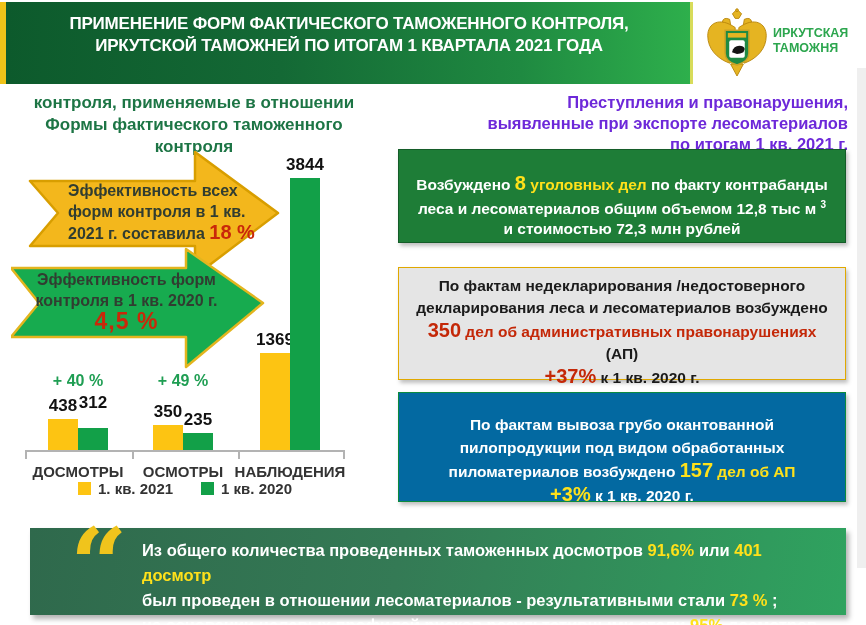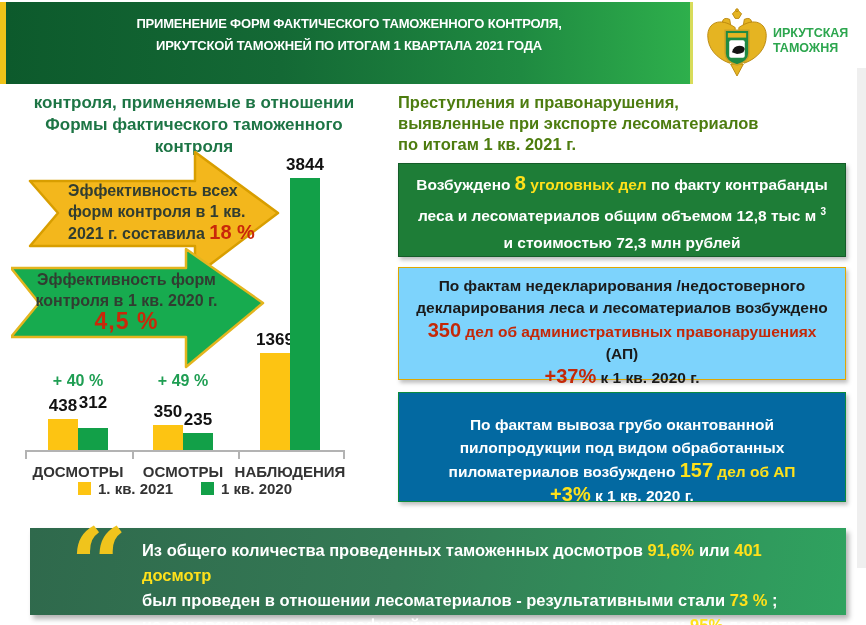--- a/index.html
+++ b/index.html
@@ -4,21 +4,21 @@
 <style>
   html,body{margin:0;padding:0;background:#fff;}
   #page{position:relative;width:866px;height:625px;background:#ffffff;overflow:hidden;
         font-family:"Liberation Sans","DejaVu Sans",sans-serif;}
   
   .hdr-stripe{position:absolute;left:0;top:2px;width:6px;height:82px;background:#EFC319;}
   .hdr-band{position:absolute;left:6px;top:2px;width:687px;height:82px;
             background:linear-gradient(90deg,#0D5A2C 0%,#146935 40%,#1F8A41 75%,#2EB04C 100%);}
   .hdr-band:after{content:"";position:absolute;right:0;top:0;width:3px;height:100%;background:#D8DC5A;}
   .hdr-title{position:absolute;left:18px;top:11px;width:650px;text-align:center;color:#ffffff;
-             font-weight:bold;font-size:13px;line-height:22px;letter-spacing:-0.2px;}
+             font-weight:bold;font-size:17px;line-height:22px;letter-spacing:-0.2px;}
   .logo-panel{position:absolute;left:693px;top:0;width:173px;height:86px;background:#ffffff;}
   .logo-emblem{position:absolute;left:12px;top:7px;}
   .logo-text{position:absolute;left:80px;top:26px;color:#2CA64E;font-weight:bold;font-size:12.5px;line-height:15px;}
   
   .chart-title{position:absolute;left:14px;top:92px;width:360px;text-align:center;color:#1D7545;
                font-weight:bold;font-size:17px;line-height:22px;}
   .arrow{position:absolute;}
   .arrow svg{display:block;}
   .arrow-text{position:absolute;font-weight:bold;color:#313D31;}
   .arrow1-text{left:40px;top:30px;width:240px;font-size:16px;line-height:21px;text-align:left;}
@@ -31,27 +31,27 @@
   .growth{position:absolute;width:120px;text-align:center;font-weight:bold;font-size:16px;color:#1F9E53;}
   .axis-line{position:absolute;left:0;bottom:-2px;width:320px;height:2px;background:#b3b3b3;}
   .tick{position:absolute;bottom:-9px;width:2px;height:8px;background:#b3b3b3;}
   .cat-label{position:absolute;bottom:-30px;width:124px;text-align:center;font-weight:bold;
              font-size:15px;color:#333;}
   .legend{position:absolute;left:25px;top:480px;width:320px;display:flex;justify-content:center;
           gap:28px;align-items:center;}
   .legend-entry{display:flex;align-items:center;gap:7px;font-weight:bold;font-size:15px;color:#333;}
   .swatch{width:13px;height:13px;display:inline-block;}
   
-  .right-title{position:absolute;left:398px;top:92px;width:450px;text-align:left;color:#4d7c0f;
+  .right-title{position:absolute;left:398px;top:92px;width:450px;text-align:right;color:#6d28d9;
                font-weight:bold;font-size:16.5px;line-height:21px;}
   .info-box{position:absolute;left:398px;width:448px;text-align:center;font-weight:bold;
             box-shadow:2px 3px 4px rgba(0,0,0,0.25);box-sizing:border-box;}
-  .box-criminal{top:163px;height:94px;background:#1E7D37;border:1px solid #145C28;color:#ffffff;
-                font-size:15.5px;line-height:27px;padding:6px 14px;}
-  .box-admin{top:267px;height:113px;background:#7dd3fc;border:1px solid #E0A800;color:#1b1b1b;
+  .box-criminal{top:149px;height:94px;background:#1E7D37;border:1px solid #145C28;color:#ffffff;
+                font-size:15.5px;line-height:20px;padding:23px 14px;}
+  .box-admin{top:267px;height:113px;background:#e5e5e5;border:1px solid #E0A800;color:#1b1b1b;
              font-size:15.5px;line-height:22px;padding:7px 12px;}
   .box-sawn{top:392px;height:110px;background:#0369a1;border:1px solid #0C8A3E;color:#ffffff;
             font-size:15.5px;line-height:23px;padding:20px 14px;}
   .seg-y{color:#FFE11A;}
   .seg-ybig{color:#FFE11A;font-size:20px;}
   .seg-wsup{font-size:10px;vertical-align:6px;}
   .seg-r{color:#C42808;}
   .seg-rbig{color:#C42808;font-size:20px;}
   
   .quote-box{position:absolute;left:30px;top:528px;width:816px;height:87px;

